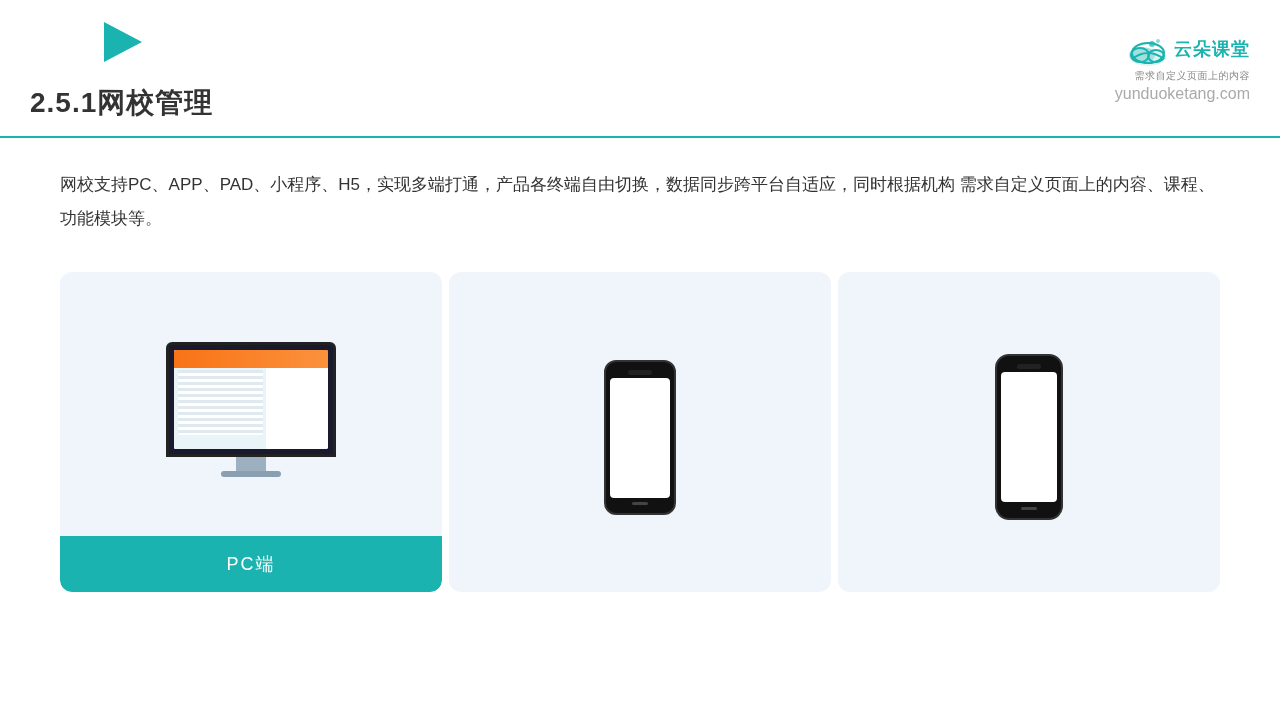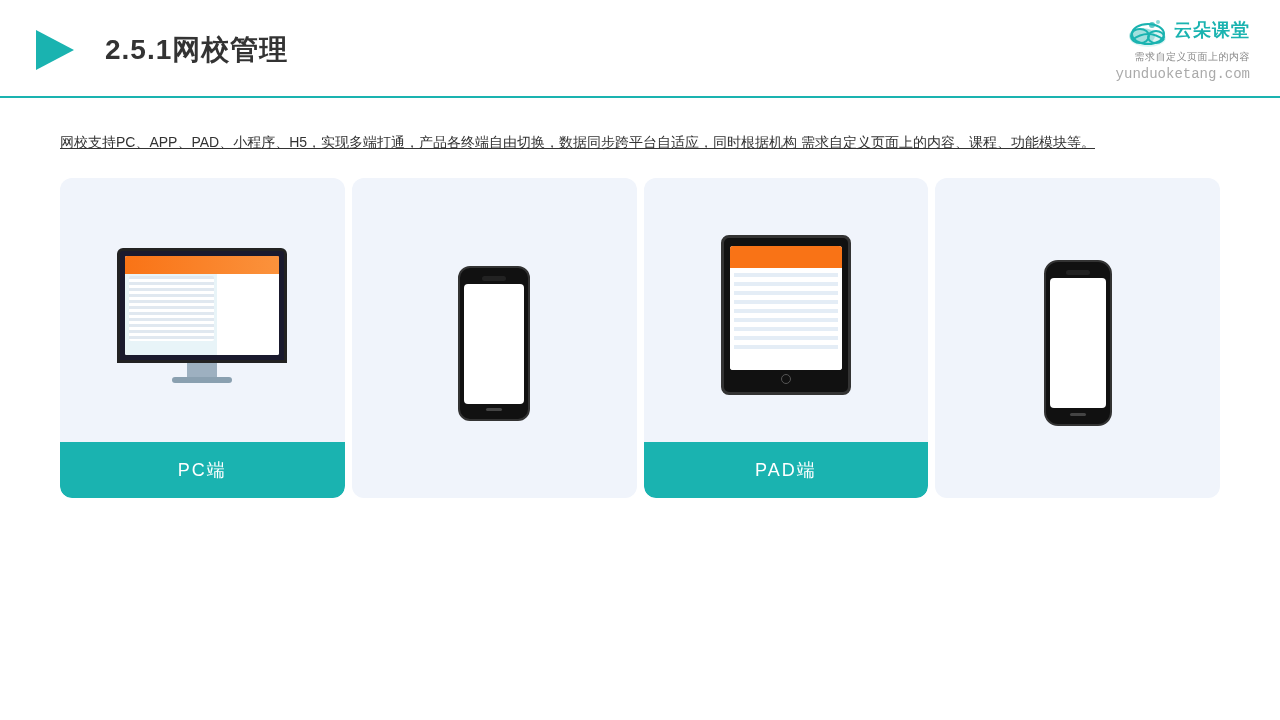--- a/index.html
+++ b/index.html
@@ -16,21 +16,22 @@
     .header {
       display: flex;
       align-items: center;
       justify-content: space-between;
       padding: 18px 30px 14px 30px;
       border-bottom: 2px solid #1ab3b0;
     }
     .header-left {
       display: flex;
       align-items: center;
-      gap: 27px;
+      gap: 18px;
+      flex-direction: column;
     }
     .play-icon {
       width: 48px;
       height: 48px;
     }
     .header-title {
       font-size: 28px;
       font-weight: 600;
       color: #333;
       letter-spacing: 1px;
@@ -56,36 +57,34 @@
       color: #1ab3b0;
       letter-spacing: 1px;
     }
     .logo-sub {
       font-size: 10px;
       color: #888;
       letter-spacing: 0.5px;
       text-align: right;
     }
     .logo-url {
-      font-size: 14px;
+      font-size: 16px;
       color: #aaa;
       text-align: right;
-      font-family: Liberation Mono, monospace;
     }
 
     
     .body {
       padding: 30px 60px 20px 60px;
     }
     .description {
-      font-size: 14px;
+      font-size: 17px;
       color: #333;
       line-height: 2;
-      margin-bottom: 22px;
-      text-decoration: underline;
+      margin-bottom: 36px;
     }
 
     
     .cards-container {
       display: flex;
       gap: 7px;
       align-items: flex-end;
       margin-top: 10px;
     }
 
@@ -367,31 +366,20 @@
         <div class="phone-mock">
           <div class="phone-notch"></div>
           <div class="phone-screen">
             <div class="phone-screen-content"></div>
           </div>
           <div class="phone-home"></div>
         </div>
       </div>
     </div>
 
-    <div class="card">
-      <div class="card-image-area">
-        <div class="tablet-mock">
-          <div class="tablet-screen">
-            <div class="tablet-screen-content"></div>
-          </div>
-          <div class="tablet-home-btn"></div>
-        </div>
-      </div>
-      <div class="card-label">PAD端</div>
-    </div>
 
     <div class="card">
       <div class="card-image-area">
         <div class="phone-tall">
           <div class="phone-notch"></div>
           <div class="phone-tall-screen">
             <div class="phone-tall-content"></div>
           </div>
           <div class="phone-home" style="margin-top:5px;"></div>
         </div>

